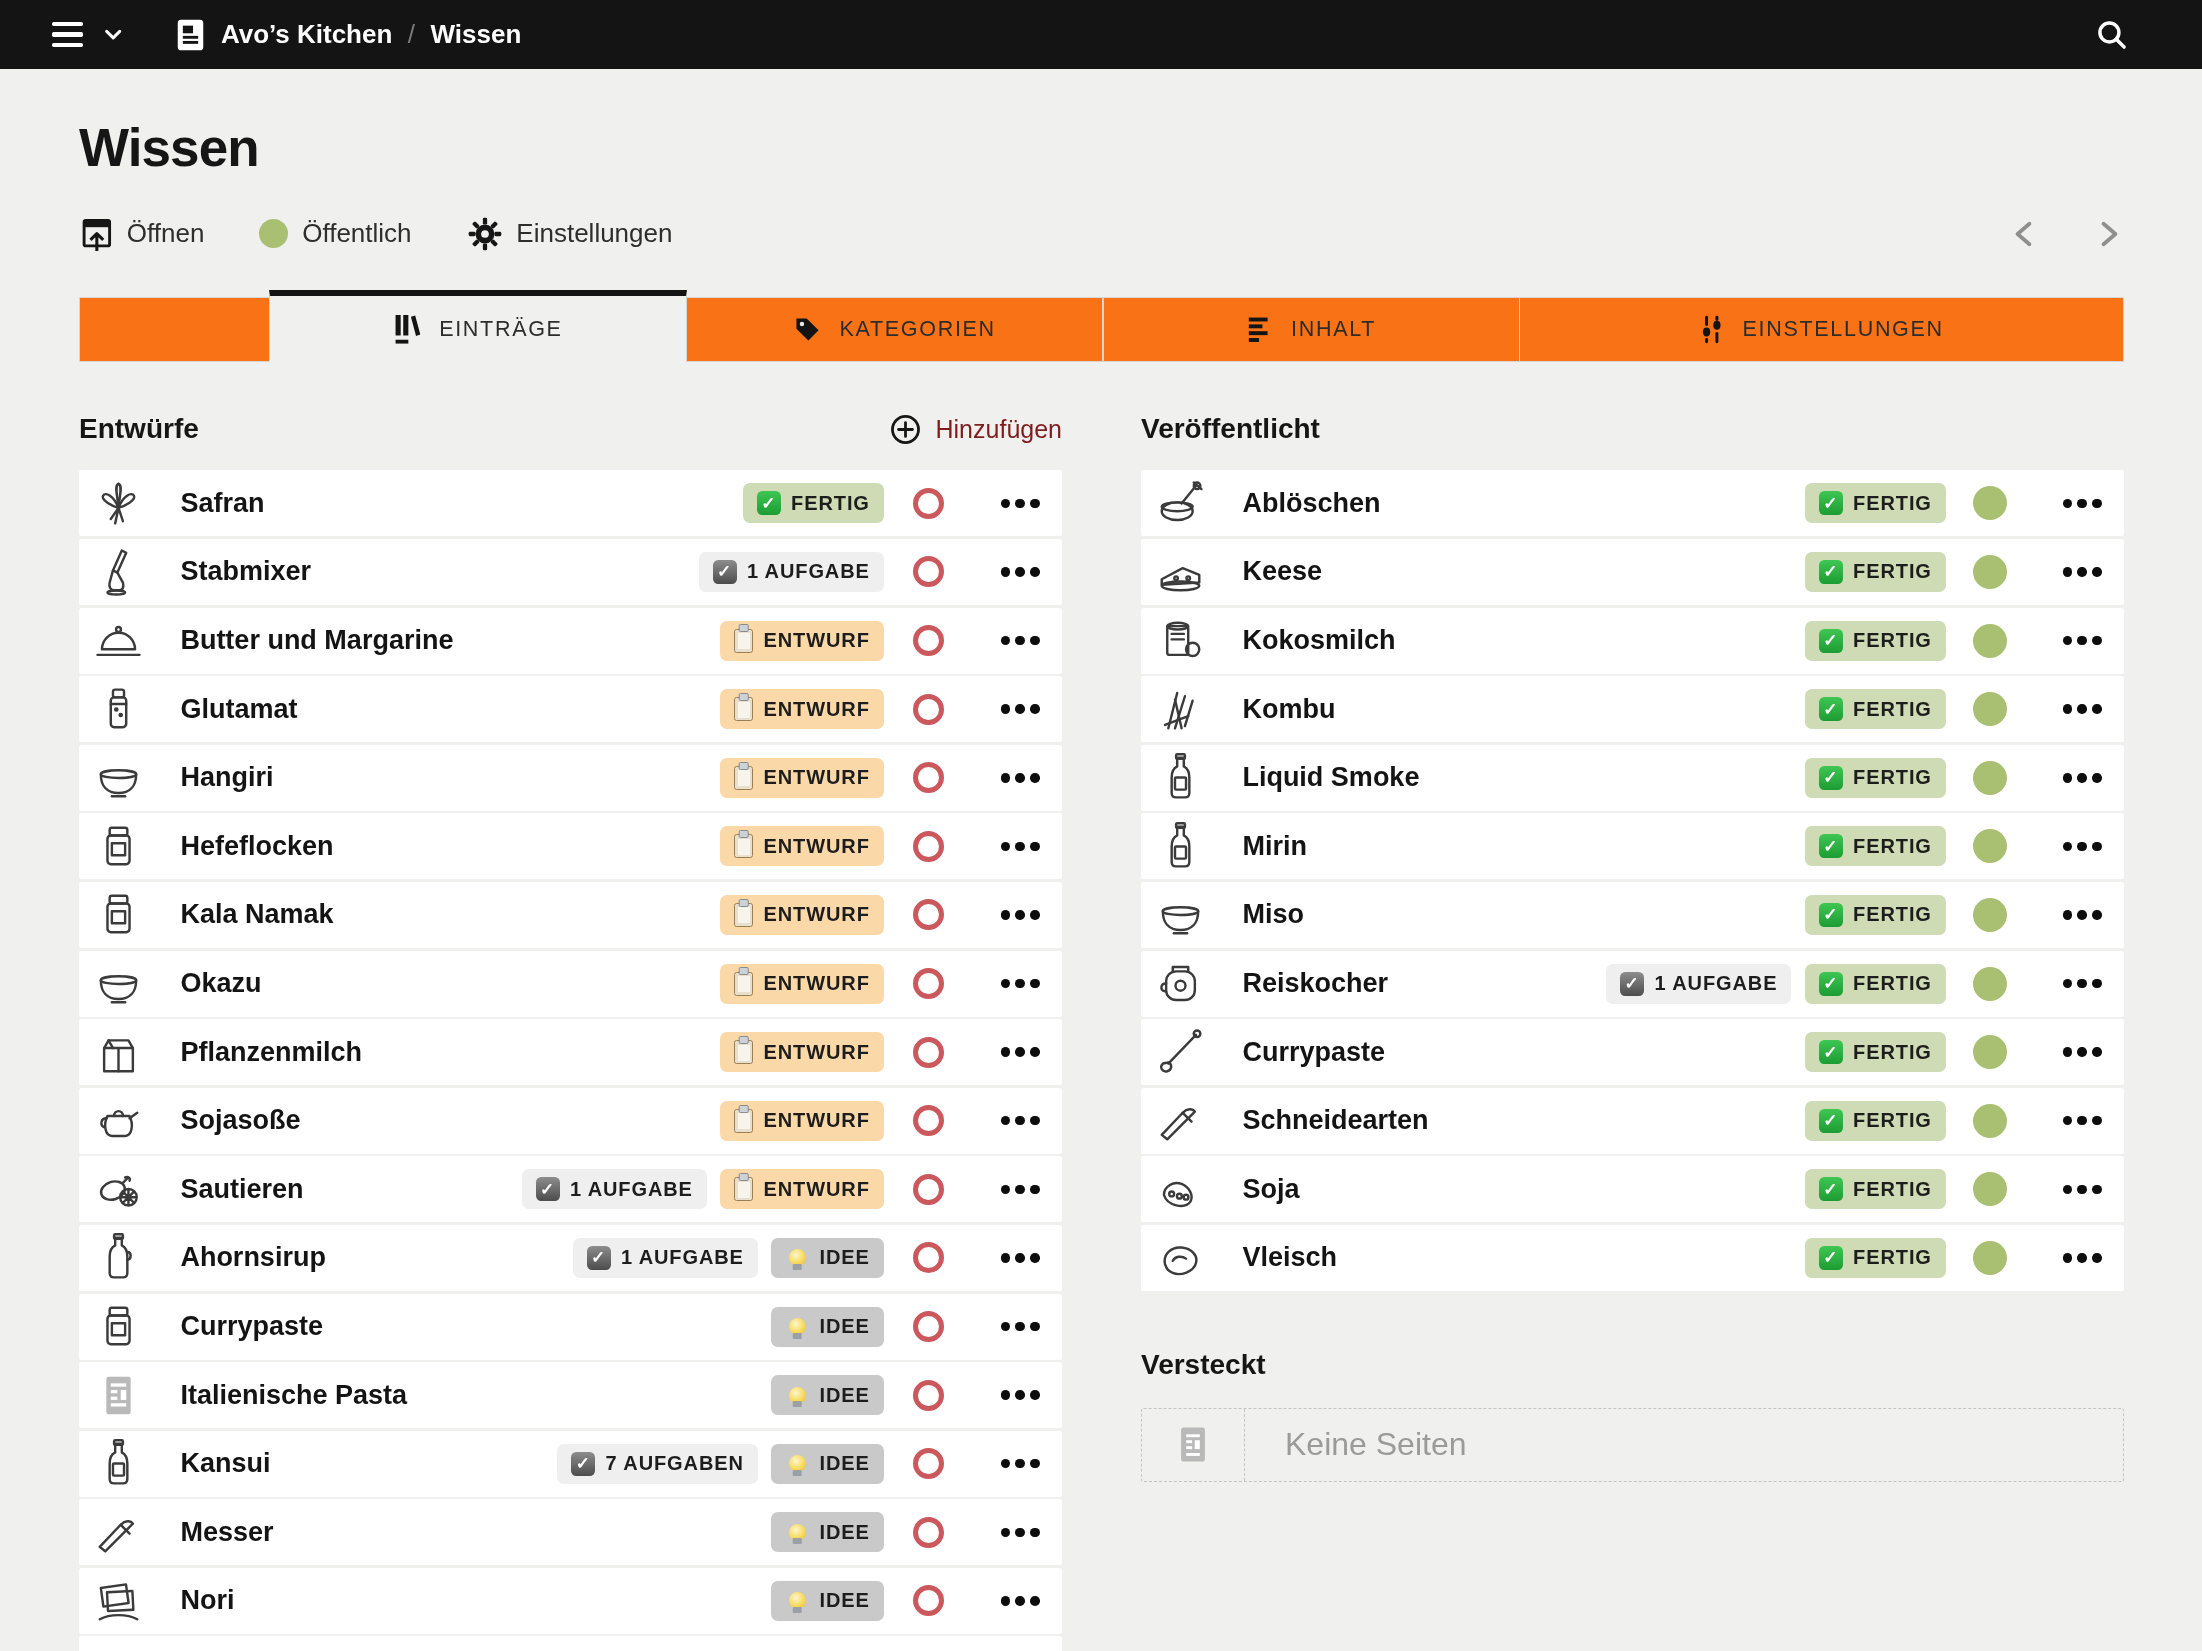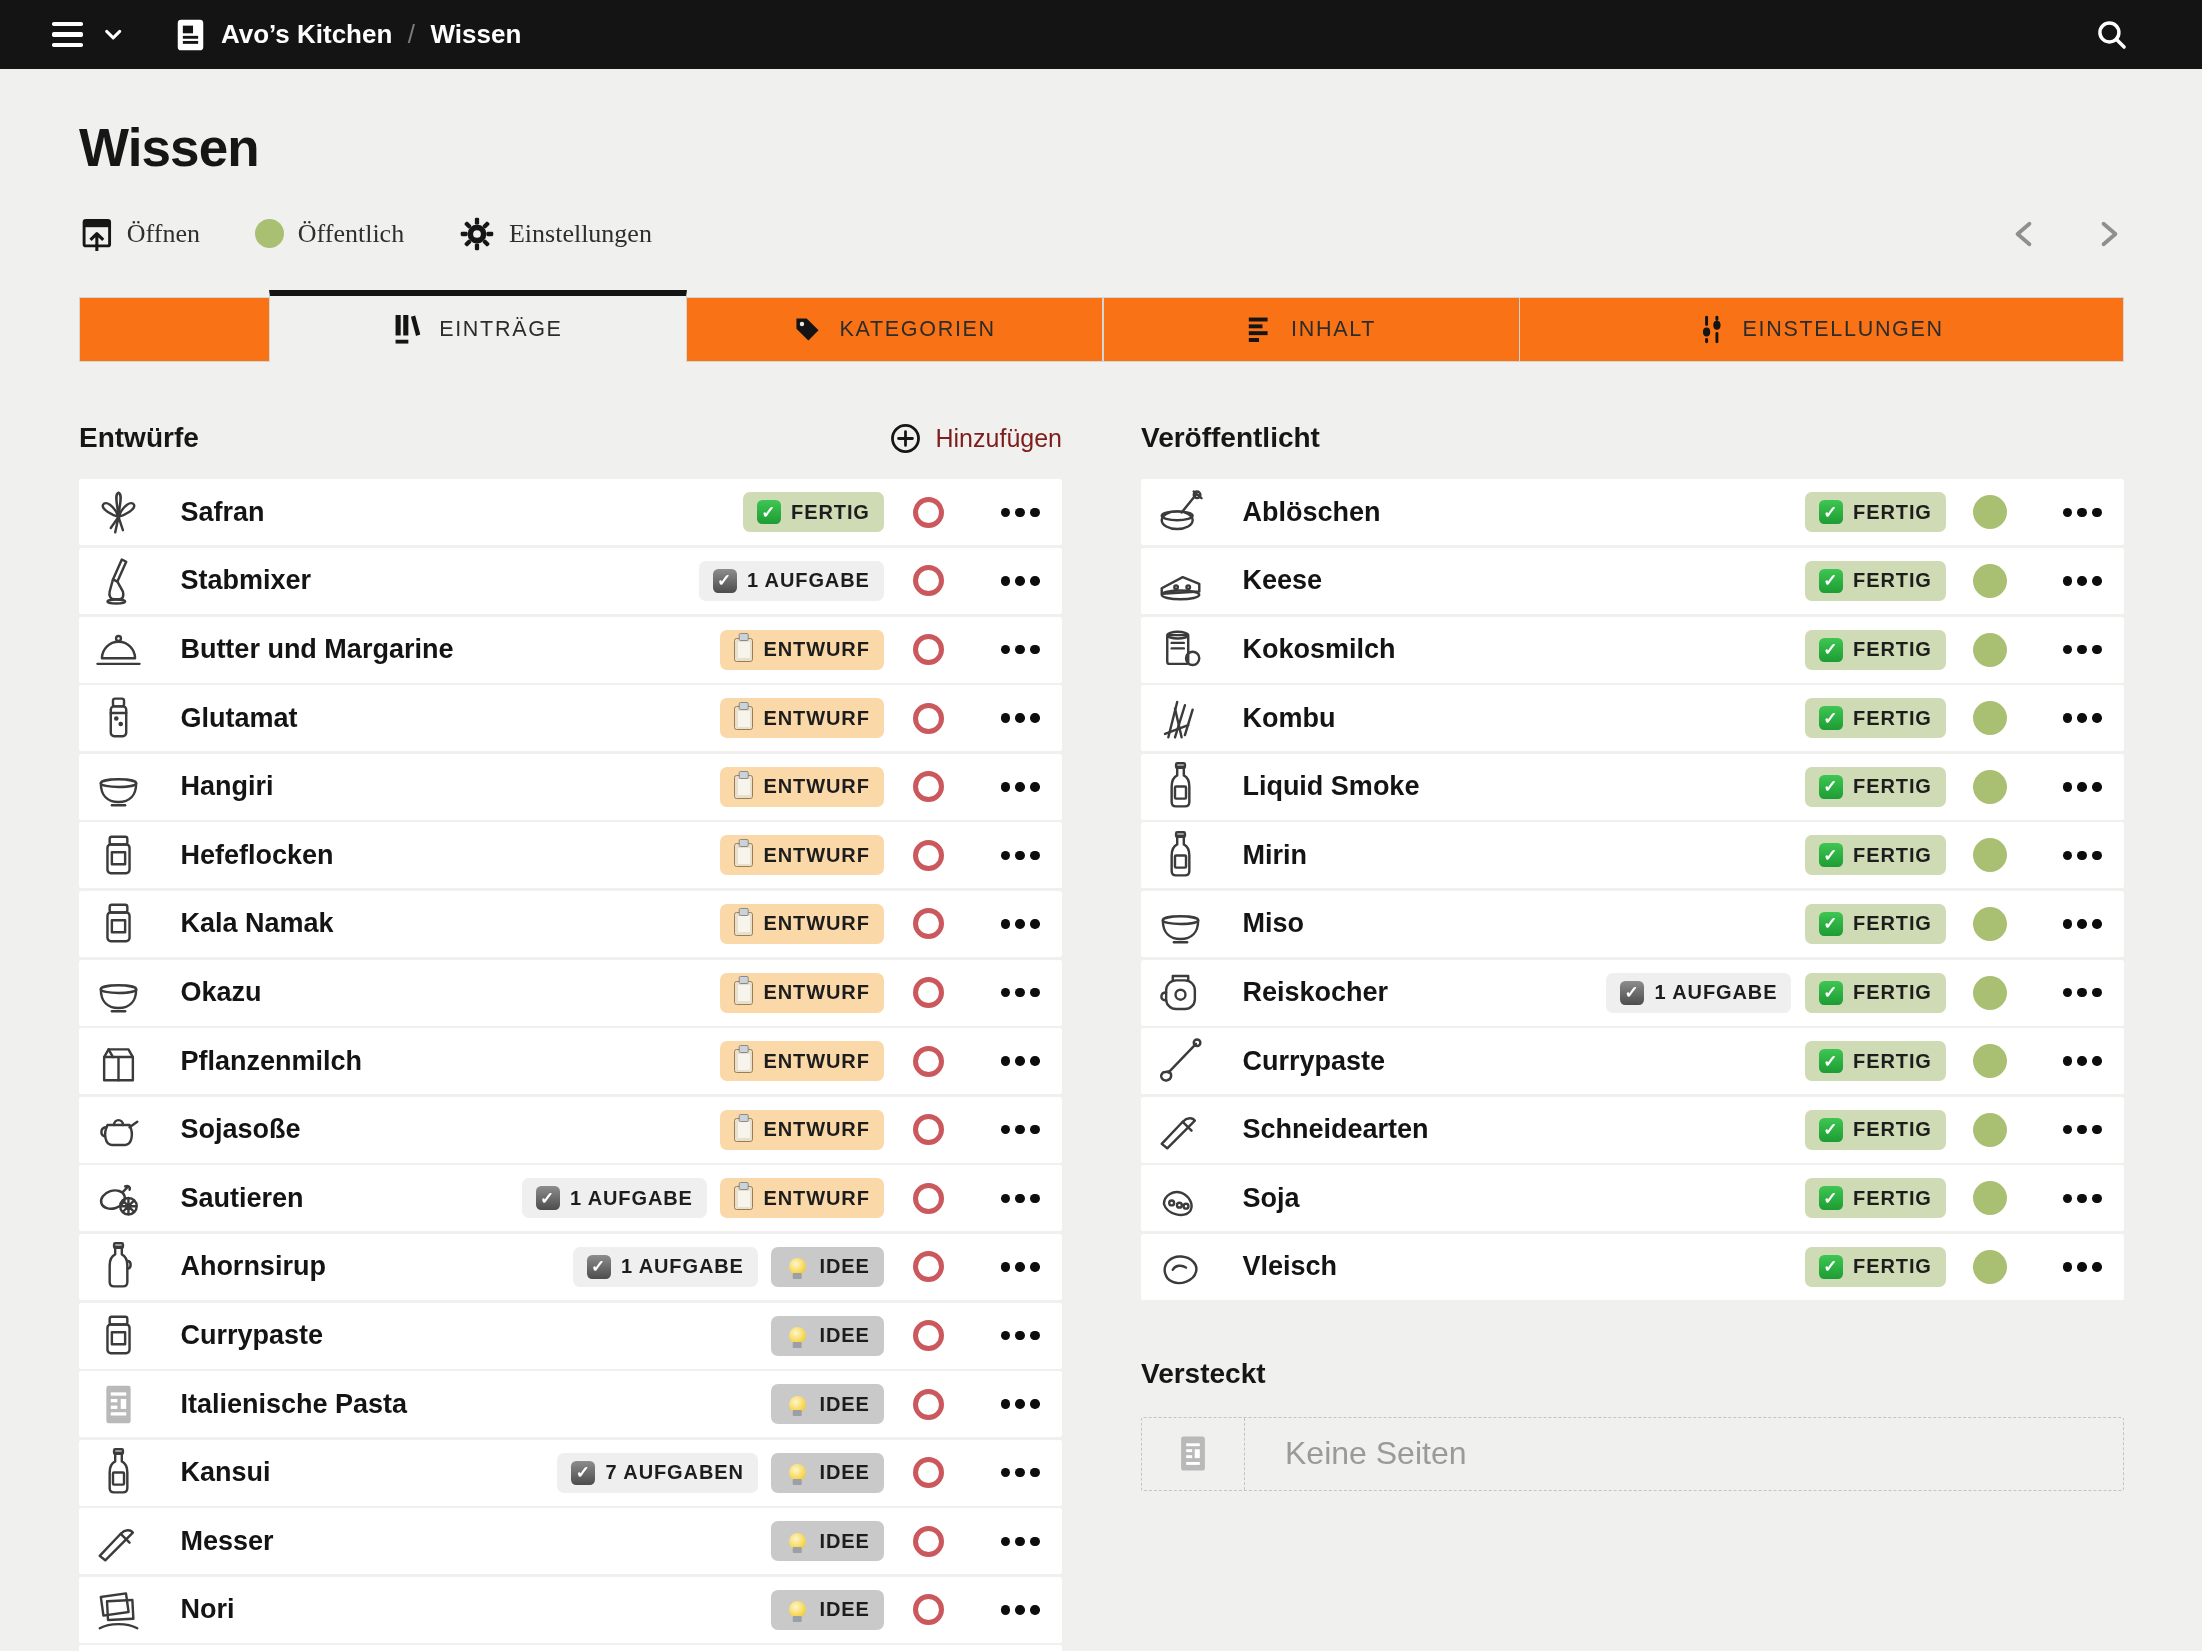--- a/index.html
+++ b/index.html
@@ -15,29 +15,29 @@
   .tb-doc { margin-left:52px; }
   .crumb { color:#fff; font-size:26px; font-weight:bold; margin-left:15.5px; }
   .crumb-sep { color:#7a7a7a; font-size:26px; margin:0 15.5px; font-weight:normal; }
   .crumb-cur { color:#fff; font-size:26px; font-weight:bold; }
   .tb-spacer { flex:1; }
 
   
   .main { padding:0 79px; }
   h1.page-title { font-size:53px; font-weight:bold; margin-top:48px; letter-spacing:-0.9px; }
 
-  .actions { display:flex; align-items:center; margin-top:34px; height:43px;font-family:Liberation Serif, serif; }
+  .actions { display:flex; align-items:center; margin-top:34px; height:43px; }
   .action { display:flex; align-items:center; gap:13.8px; margin-right:55px; cursor:pointer; }
   .action-label { font-size:26px; color:#2e2e2e; }
   .dot-public { width:29px; height:29px; border-radius:50%; background:#a9bf72; }
   .nav-arrows { margin-left:auto; display:flex; gap:57px; }
   .nav-arrows .arrow { cursor:pointer; }
 
   
-  .tabbar { display:flex; margin-top:33px; height:83px; align-items:center; }
+  .tabbar { display:flex; margin-top:24px; height:83px; align-items:flex-end; }
   .tab { background:#f97316; border:0.9px solid #d5d5d3; height:65px; display:flex;
     align-items:center; justify-content:center; gap:17px; flex:1 1 0; margin-left:-0.9px;
     cursor:pointer; }
   .tab.spacer { flex:0 0 191px; margin-left:0; }
   .tab-label { font-size:21.5px; letter-spacing:1.7px; color:#2c2c2c; }
   .tab.active { background:#f0f0ef; border-top:6.9px solid #141414; border-bottom:none;
     height:72px; margin-top:-6.9px; z-index:2; }
 
   
   .columns { display:flex; gap:79px; margin-top:48px; }

